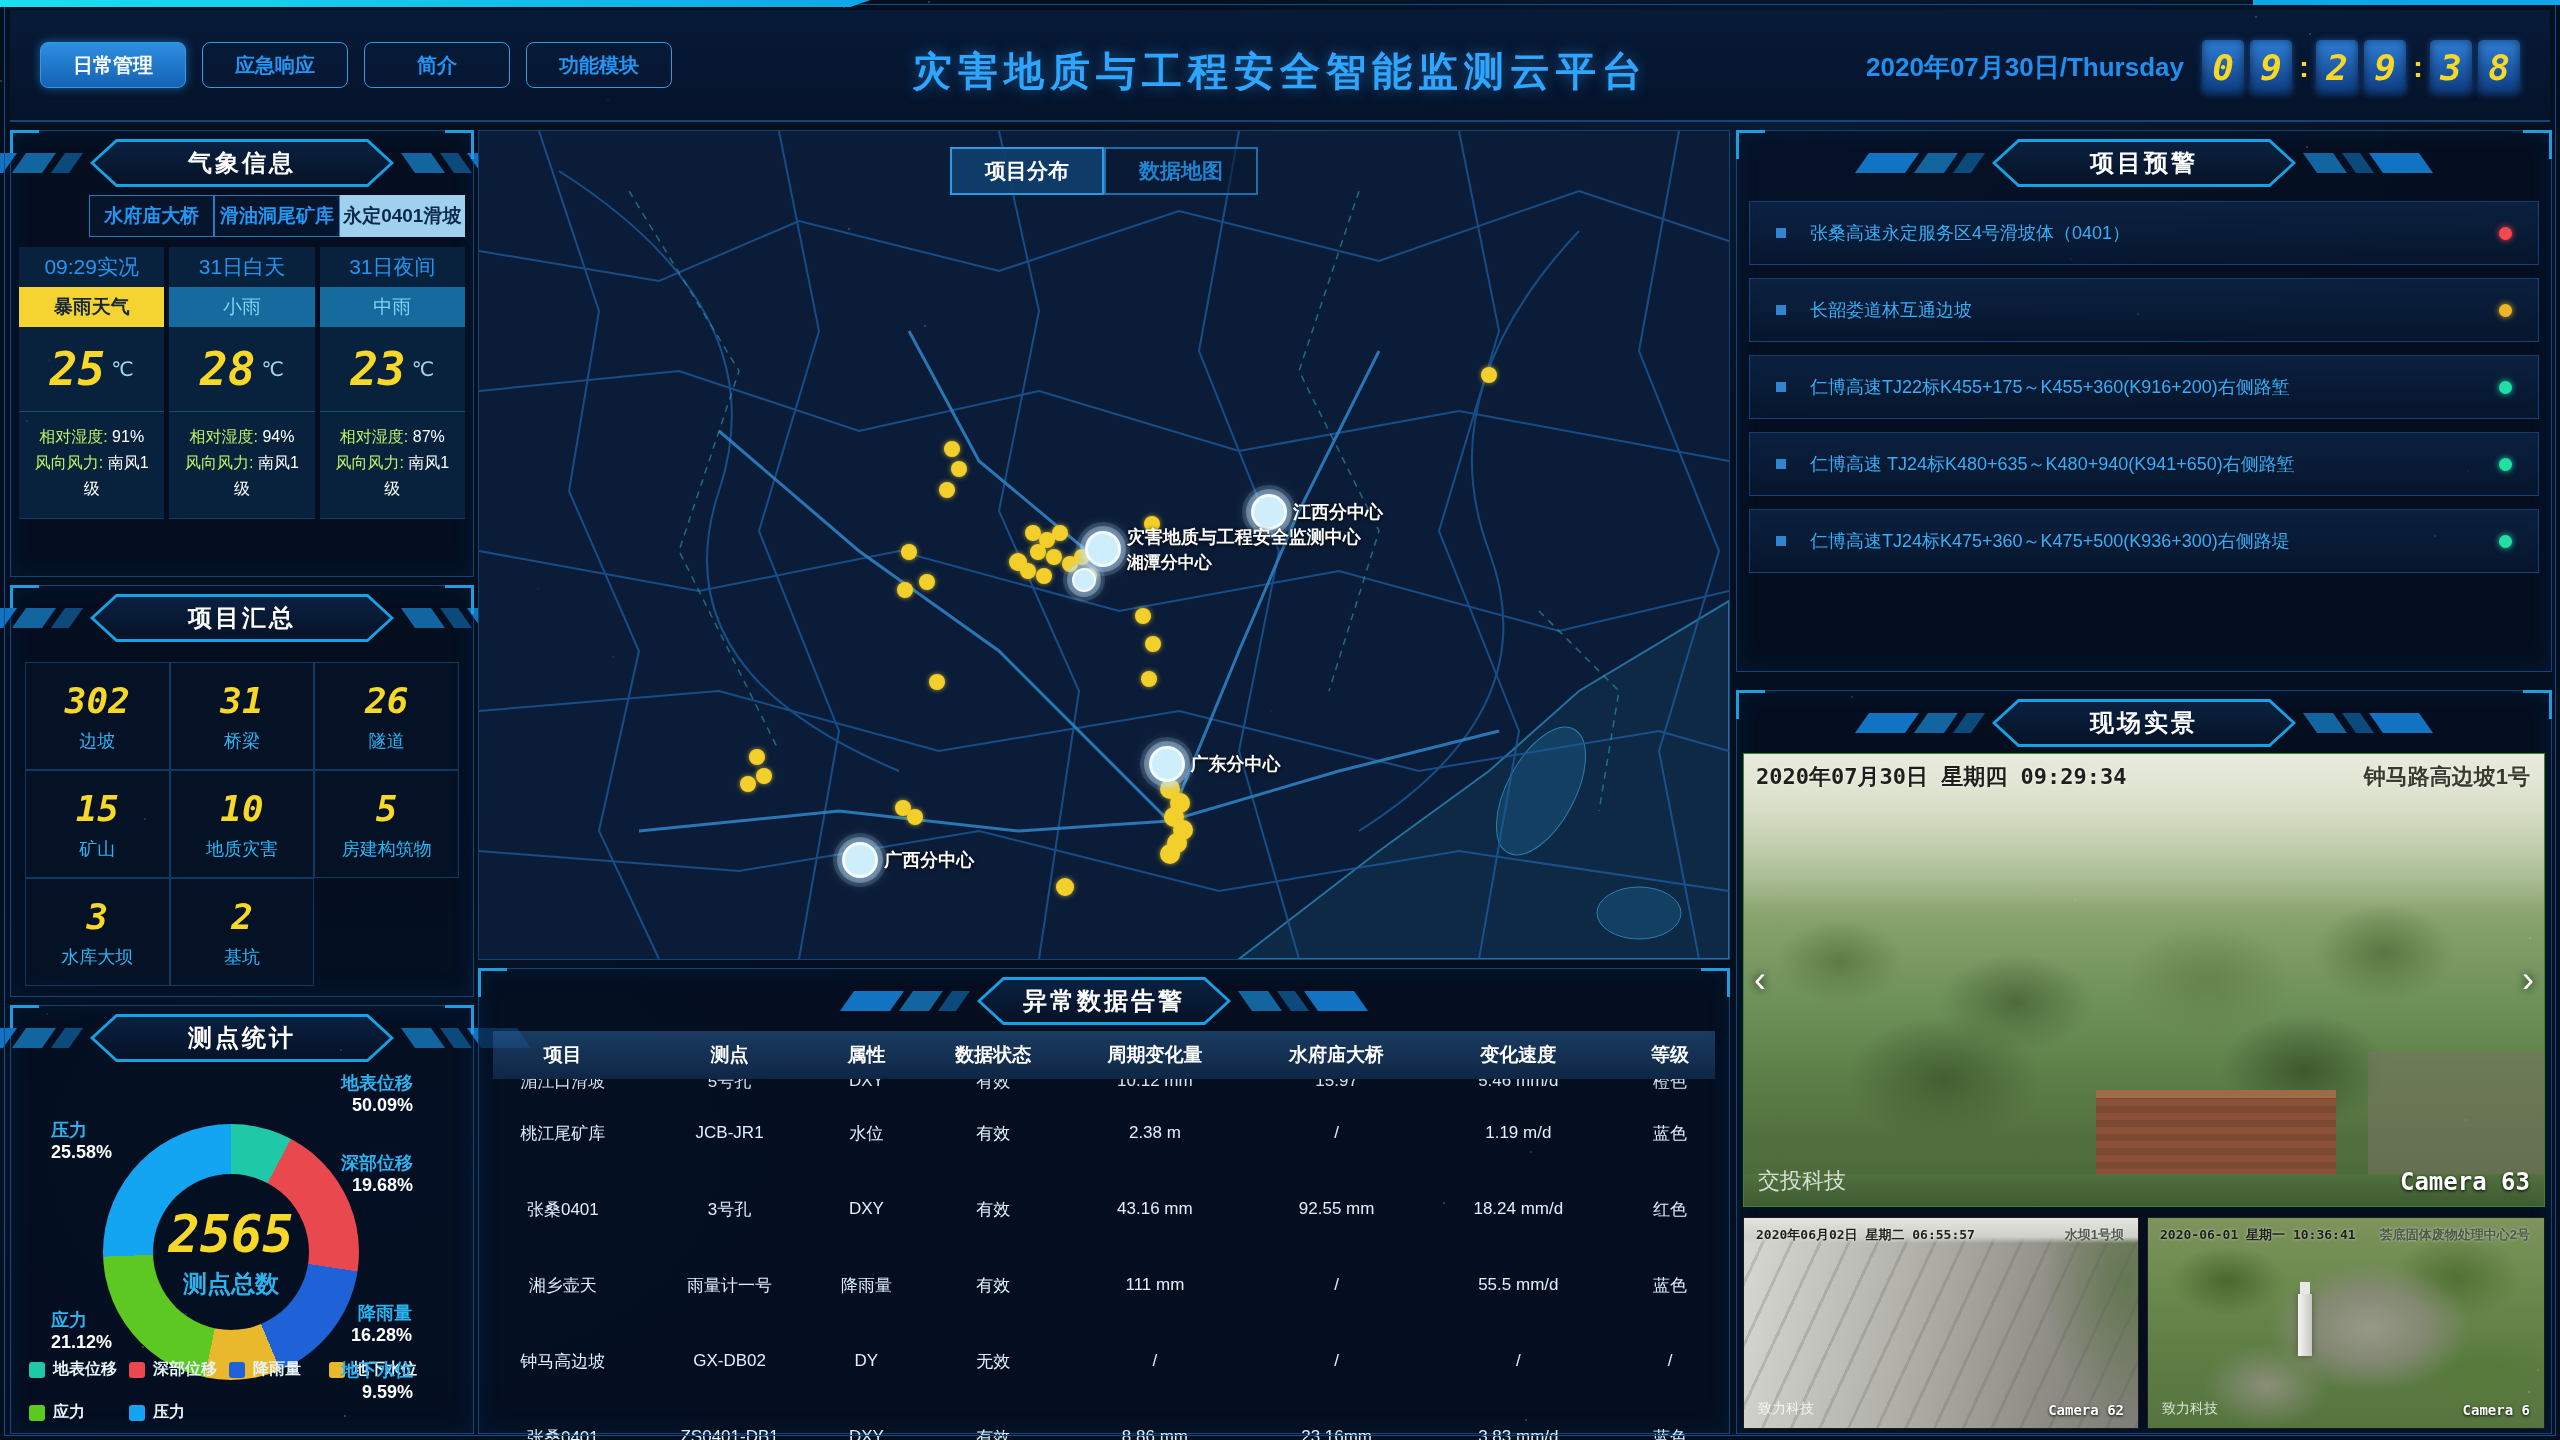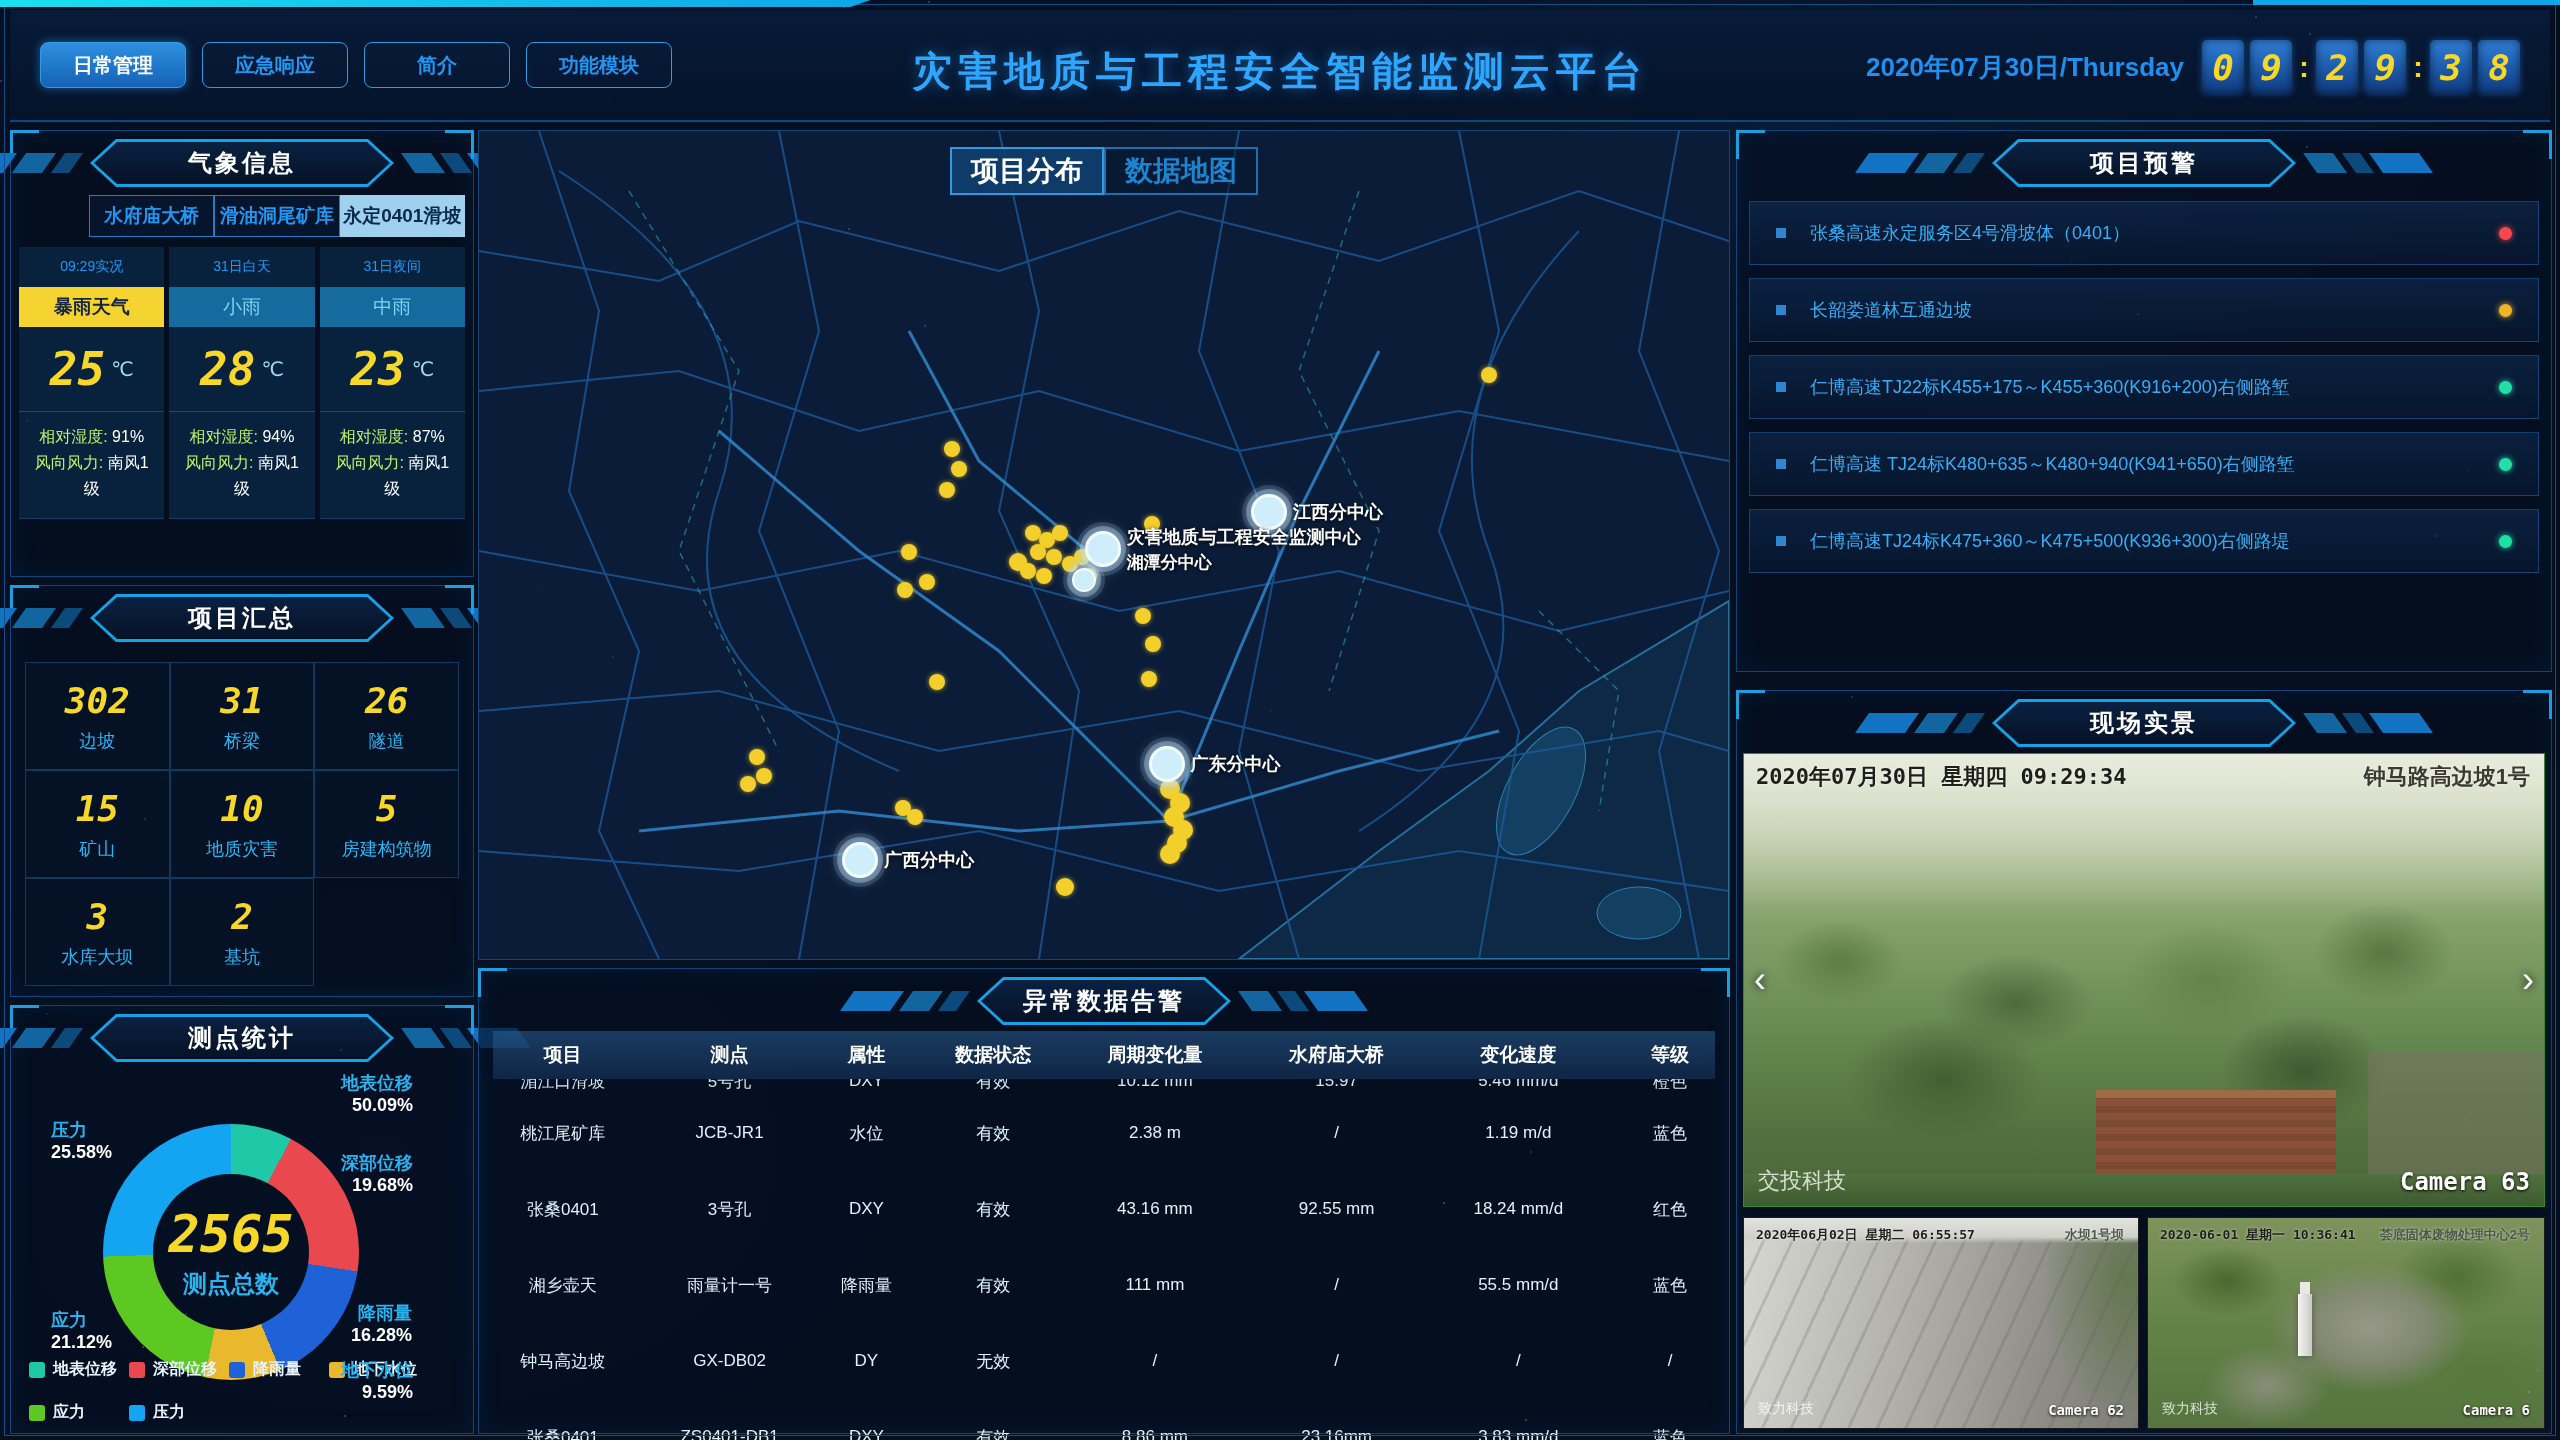--- a/index.html
+++ b/index.html
@@ -62,21 +62,21 @@
   .digital{font-family:"DejaVu Sans Mono",monospace;font-weight:bold;font-style:italic;color:#f7d829;}
 
   
   #weather{left:10px;top:130px;width:462px;height:445px;}
   #weather-tabs{display:flex;margin:6px 8px 0 78px;border-radius:12px;}
   .wtab{flex:1;height:40px;display:flex;align-items:center;justify-content:center;font-size:19px;font-weight:bold;
         color:#2196f3;border:1px solid #1e7ec7;cursor:pointer;background:rgba(8,28,56,.5);}
   .wtab.active{background:#9fd1ee;color:#0a2a4a;border-color:#9fd1ee;}
   #weather-cols{display:flex;gap:5px;margin:10px 8px 0 8px;}
   .wcol{flex:1;background:#08223d;border-bottom:1px solid #113c66;}
-  .wtime{height:40px;display:flex;align-items:center;justify-content:center;color:#2196f3;font-size:14px;}
+  .wtime{height:40px;display:flex;align-items:center;justify-content:center;color:#2196f3;font-size:21px;}
   .wchip{height:40px;display:flex;align-items:center;justify-content:center;font-size:19px;background:#156a9e;color:#7fd4f5;}
   .wchip.storm{background:#f5d431;color:#16263d;font-weight:bold;}
   .wtemp{height:84px;display:flex;align-items:center;justify-content:center;border-bottom:1px solid rgba(60,140,200,.4);}
   .wtemp .digital{font-size:46px;}
   .wtemp .unit{font-size:20px;color:#9fd8f0;margin-left:6px;font-style:normal;}
   .wdetail{padding:12px 10px 16px;font-size:16px;line-height:26px;text-align:center;color:#fff;}
   .wdetail .lbl{color:#bef264;}
 
   
   #summary{left:10px;top:585px;width:462px;height:410px;}
@@ -100,21 +100,21 @@
   .co2{left:340px;top:238px;} .co3{left:330px;top:295px;}
   .co4{left:40px;top:245px;text-align:left;}  .co5{left:40px;top:55px;text-align:left;}
   #legend{position:absolute;left:18px;top:295px;width:420px;display:flex;flex-wrap:wrap;row-gap:22px;}
   .leg{display:flex;align-items:center;gap:8px;width:100px;color:#e8f4fb;font-size:16px;font-weight:bold;}
   .leg i{width:16px;height:16px;border-radius:3px;display:block;}
 
   
   #map{position:absolute;left:478px;top:130px;width:1250px;height:828px;background:#0b1c38;border:1px solid #11457a;overflow:hidden;}
   #map svg{position:absolute;inset:0;}
   #map-tabs{position:absolute;left:50%;top:16px;transform:translateX(-50%);display:flex;z-index:5;}
-  .mtab{width:150px;height:44px;display:flex;align-items:center;justify-content:center;font-size:28px;font-weight:bold;cursor:pointer;
+  .mtab{width:150px;height:44px;display:flex;align-items:center;justify-content:center;font-size:21px;font-weight:bold;cursor:pointer;
         border:2px solid #1f6eae;color:#1d84cf;background:rgba(8,24,48,.55);}
   .mtab.active{background:rgba(16,62,110,.92);color:#fff;border-color:#2e9ae0;}
   .dot{position:absolute;border-radius:50%;background:#f2cf2a;transform:translate(-50%,-50%);box-shadow:0 0 5px rgba(242,207,42,.75);z-index:3;}
   .marker{position:absolute;transform:translate(-50%,-50%);z-index:4;}
   .ring{width:30px;height:30px;border-radius:50%;background:#cfeefc;border:3px solid #f2fbff;
         box-shadow:0 0 0 5px rgba(190,230,255,.35),0 0 0 9px rgba(150,205,250,.18),0 0 16px rgba(255,255,255,.55);}
   .ring.small{width:20px;height:20px;border-width:2px;}
   .mlabel{position:absolute;left:42px;top:50%;transform:translateY(-50%);color:#fff;font-weight:bold;font-size:18px;
           white-space:nowrap;text-shadow:0 1px 4px #000;}
   .mlabel .sub{display:block;font-size:17px;margin-top:2px;}

